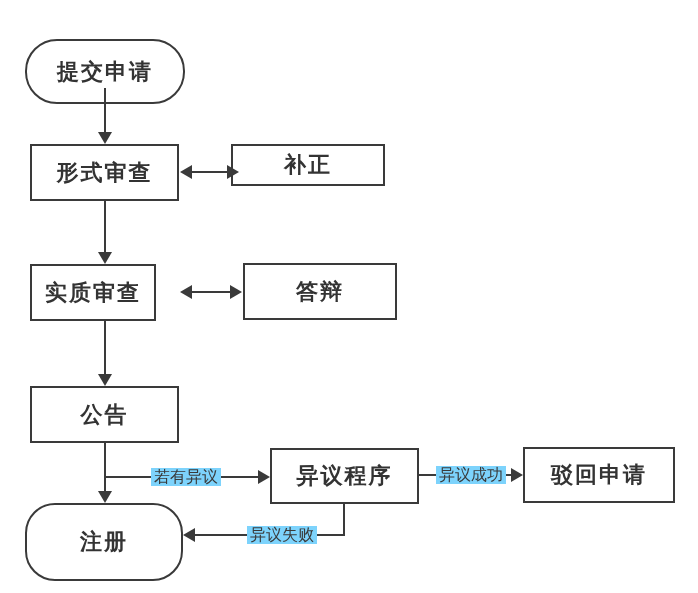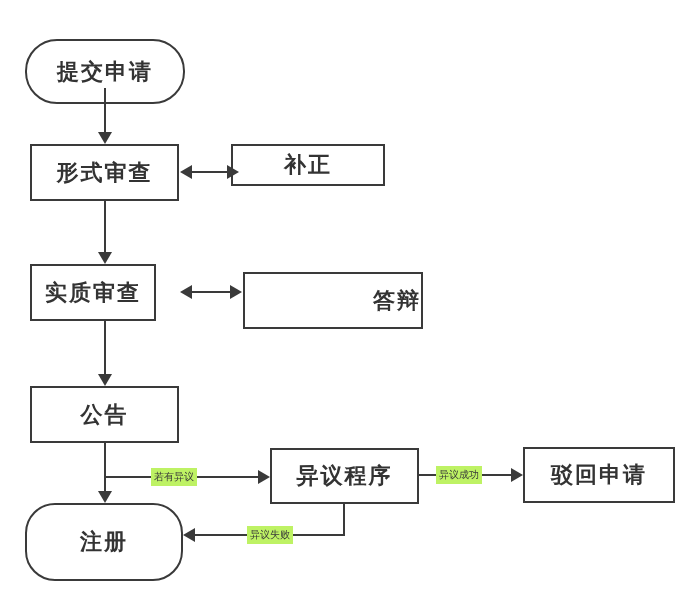--- a/index.html
+++ b/index.html
@@ -49,23 +49,23 @@
     border-bottom: 7px solid transparent;
     border-left: 12px solid #3a3a3a;
   }
   .arrow.left {
     border-top: 7px solid transparent;
     border-bottom: 7px solid transparent;
     border-right: 12px solid #3a3a3a;
   }
   .edge-label {
     position: absolute;
-    background: #bef264;
+    background: #7dd3fc;
     padding: 0 3px;
-    font-size: 10px;
+    font-size: 16px;
     color: #3a3a3a;
     white-space: nowrap;
     line-height: 18px;
   }
   .watermark {
     position: absolute;
     right: 3px;
     bottom: 7px;
     text-align: center;
     color: #ffffff;
@@ -102,21 +102,21 @@
   </div>
 
   <div class="node" style="left:231px; top:144px; width:154px; height:42px;">
     <span>补正</span>
   </div>
 
   <div class="node" style="left:30px; top:264px; width:126px; height:57px;">
     <span>实质审查</span>
   </div>
 
-  <div class="node" style="left:243px; top:272px; width:180px; height:57px;justify-content:flex-end;">
+  <div class="node" style="left:243px; top:263px; width:154px; height:57px;">
     <span>答辩</span>
   </div>
 
   <div class="node" style="left:30px; top:386px; width:149px; height:57px;align-items:center;">
     <span>公告</span>
   </div>
 
   <div class="node" style="left:270px; top:448px; width:149px; height:56px;">
     <span>异议程序</span>
   </div>

